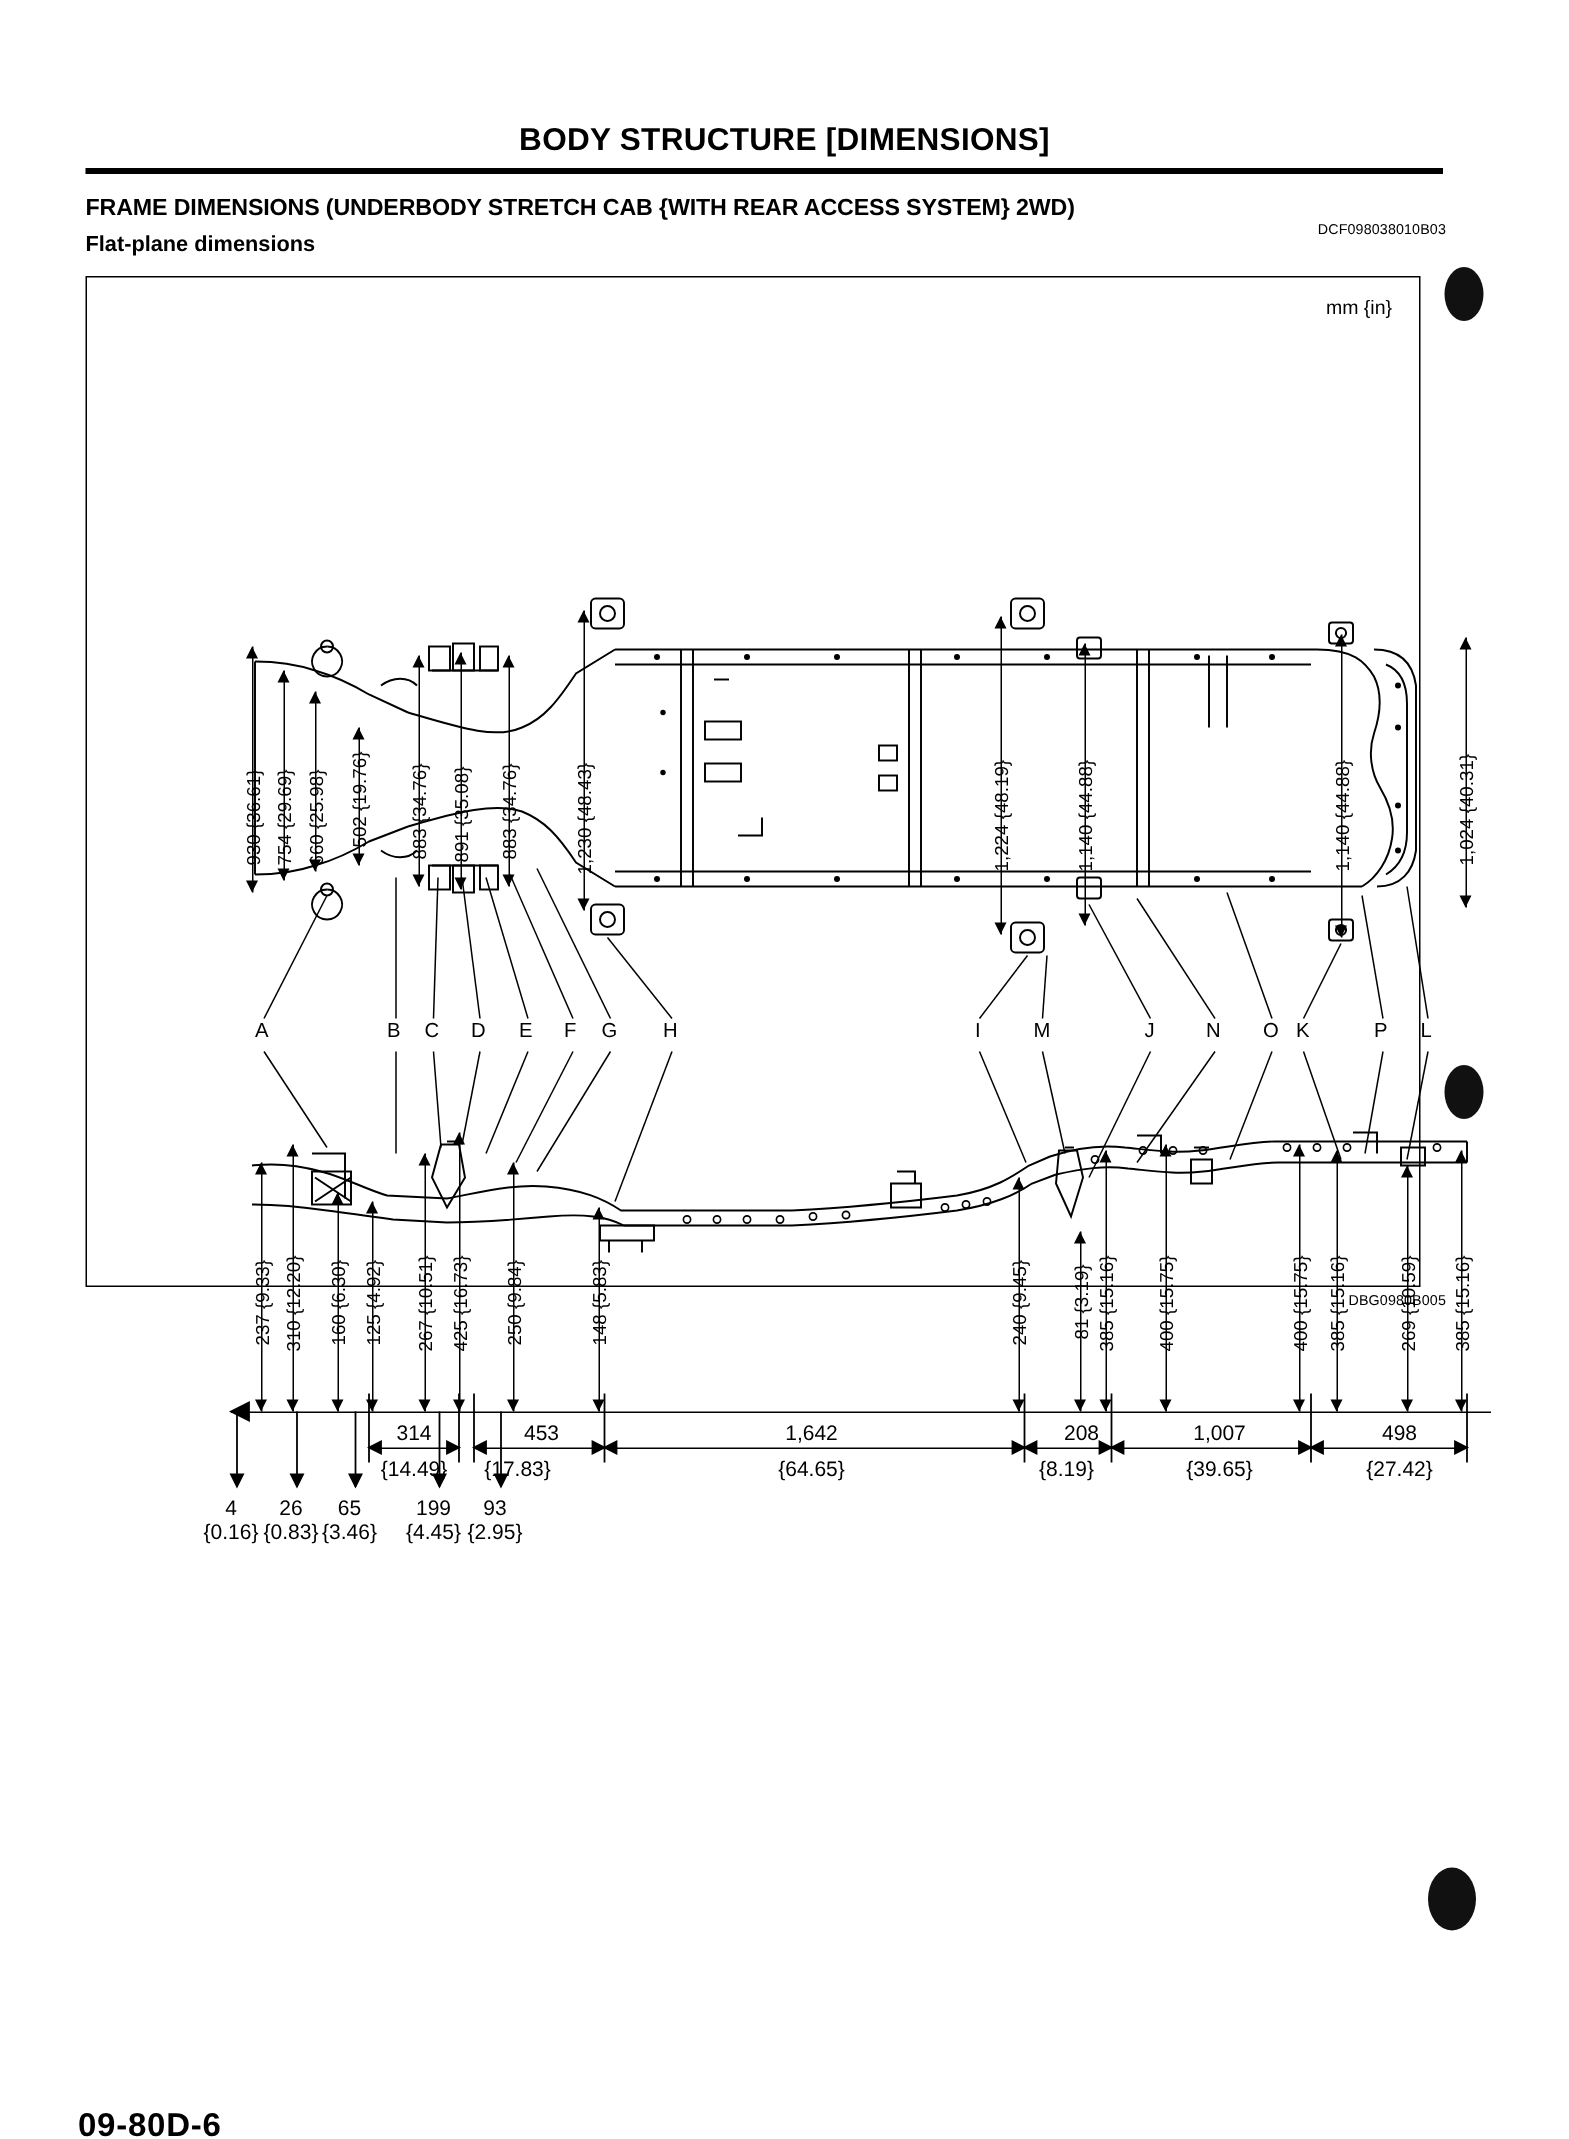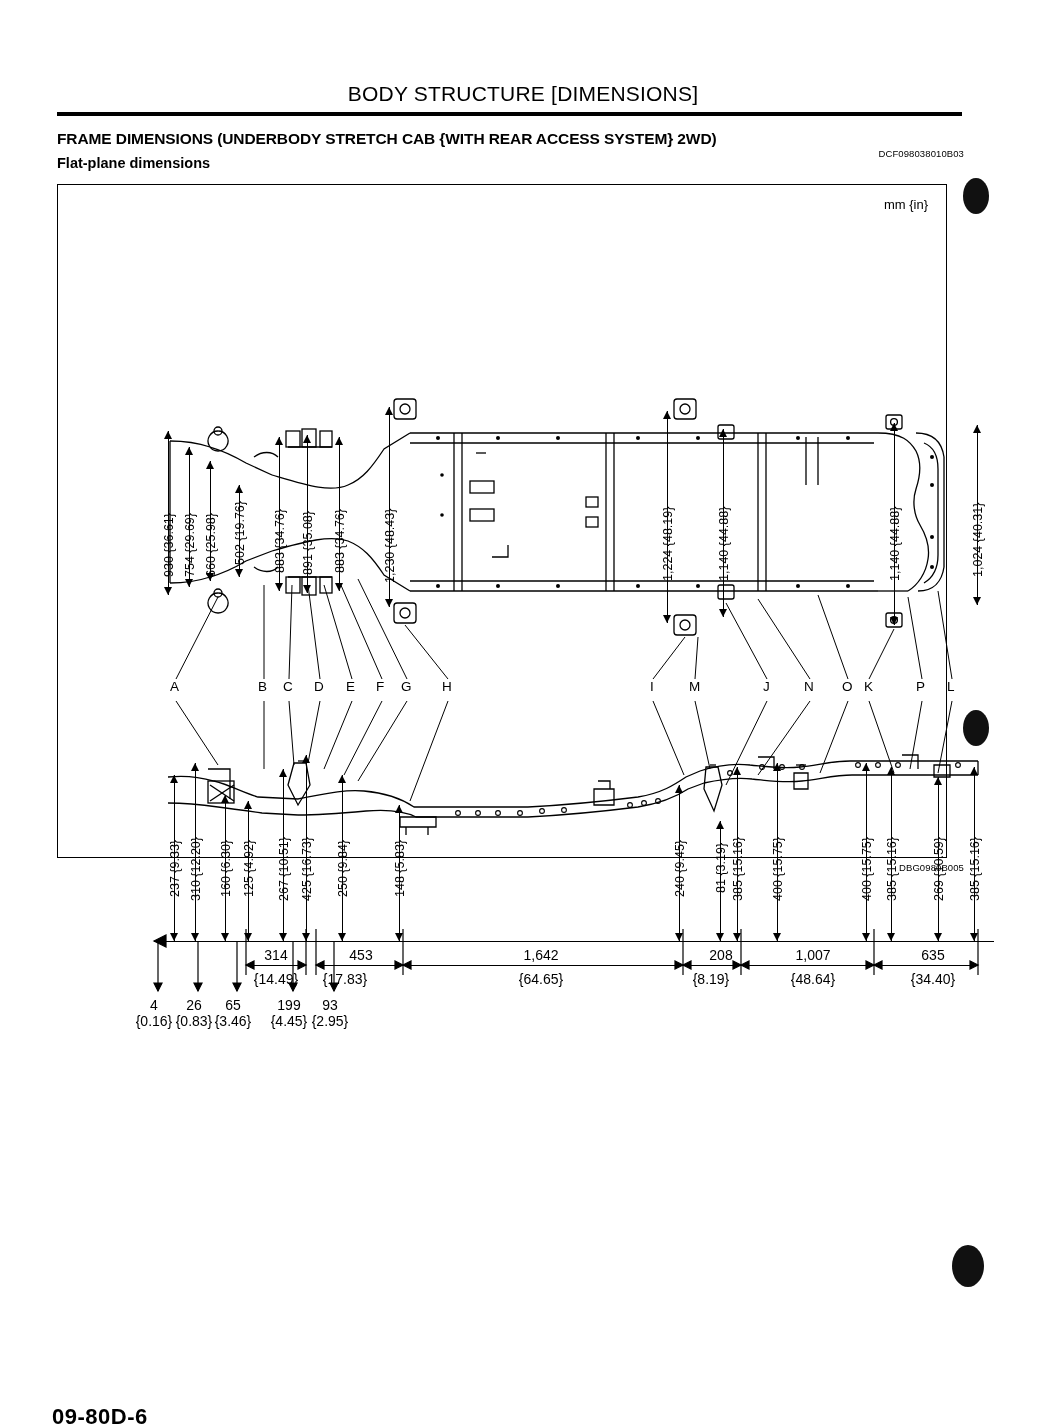--- a/index.html
+++ b/index.html
@@ -23,21 +23,21 @@
     height: 1426px;
   }
 
   
   .doc-title {
     position: absolute;
     left: 0; top: 82px;
     width: 1046px;
     text-align: center;
     font-size: 21px;
-    font-weight: normal;
+    font-weight: bold;
     letter-spacing: 0.2px;
   }
   .title-rule {
     position: absolute;
     left: 57px; top: 112px;
     width: 905px;
     height: 4px;
     background: #000;
   }
   .section-title {
@@ -532,25 +532,25 @@
       <div class="hline" style="left:345px; top:780px; width:280px;"></div>
       <div class="hlabel" style="left:448px; top:762px; width:70px;">1,642</div>
       <div class="hlabel" style="left:446px; top:786px; width:74px;">{64.65}</div>
 
       <div class="hline" style="left:625px; top:780px; width:58px;"></div>
       <div class="hlabel" style="left:624px; top:762px; width:78px;">208</div>
       <div class="hlabel" style="left:620px; top:786px; width:66px;">{8.19}</div>
 
       <div class="hline" style="left:683px; top:780px; width:133px;"></div>
       <div class="hlabel" style="left:722px; top:762px; width:66px;">1,007</div>
-      <div class="hlabel" style="left:718px; top:786px; width:74px;">{48.64}</div>
+      <div class="hlabel" style="left:718px; top:786px; width:74px;">{39.65}</div>
 
       <div class="hline" style="left:816px; top:780px; width:104px;"></div>
-      <div class="hlabel" style="left:846px; top:762px; width:58px;">635</div>
-      <div class="hlabel" style="left:842px; top:786px; width:66px;">{34.40}</div>
+      <div class="hlabel" style="left:846px; top:762px; width:58px;">498</div>
+      <div class="hlabel" style="left:842px; top:786px; width:66px;">{27.42}</div>
     </div>
 
     <div>
       <div class="hlabel" style="left:76px; top:812px; width:40px;">4</div>
       <div class="hlabel" style="left:70px; top:828px; width:52px;">{0.16}</div>
 
       <div class="hlabel" style="left:116px; top:812px; width:40px;">26</div>
       <div class="hlabel" style="left:110px; top:828px; width:52px;">{0.83}</div>
 
       <div class="hlabel" style="left:155px; top:812px; width:40px;">65</div>

